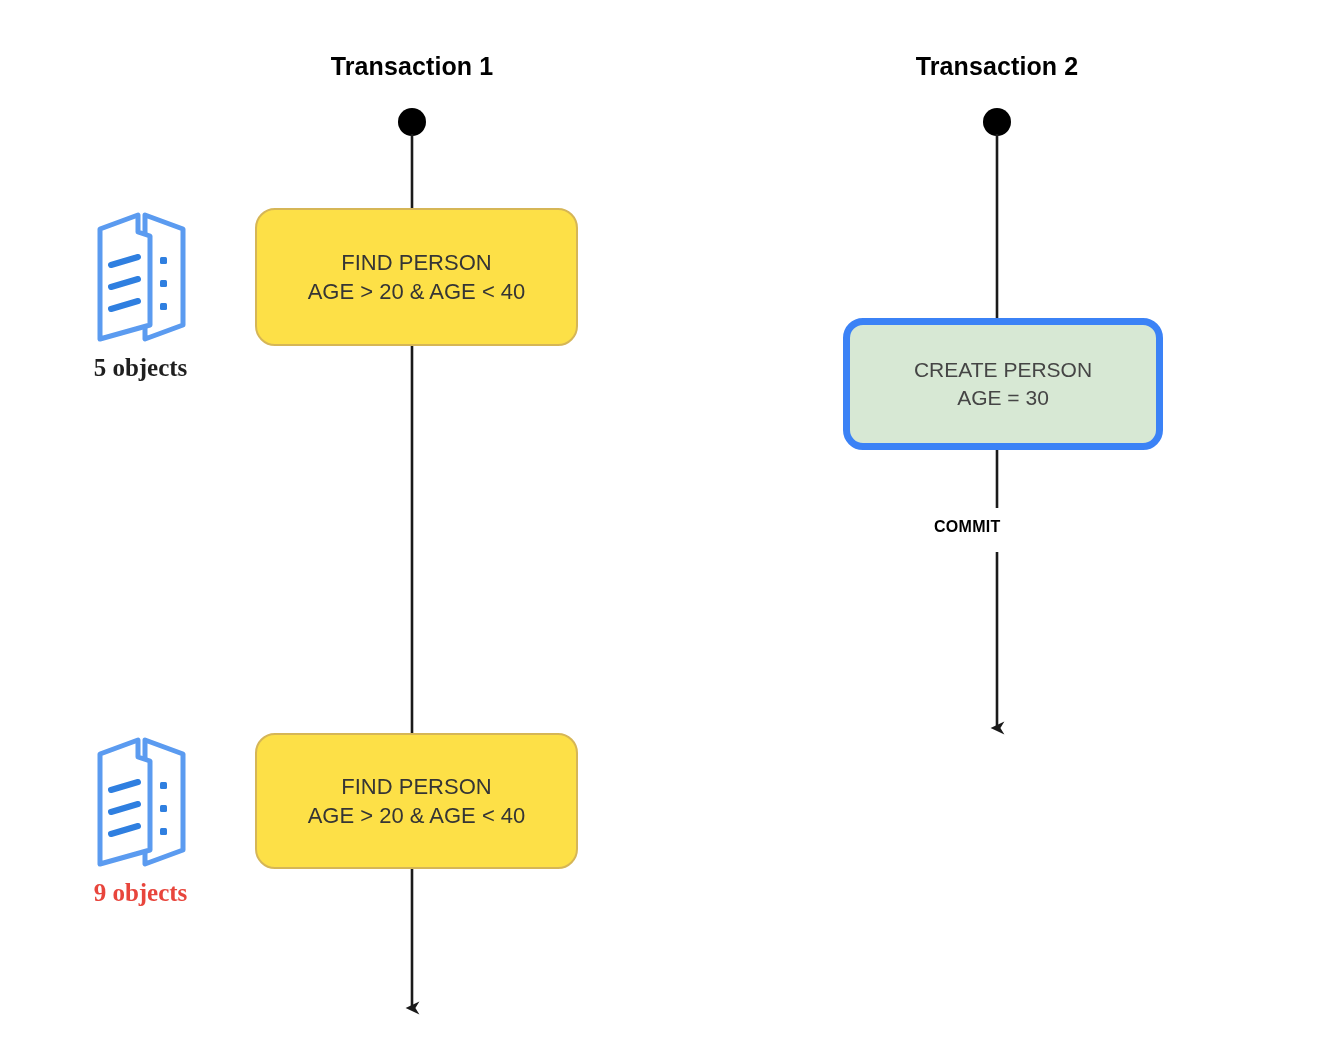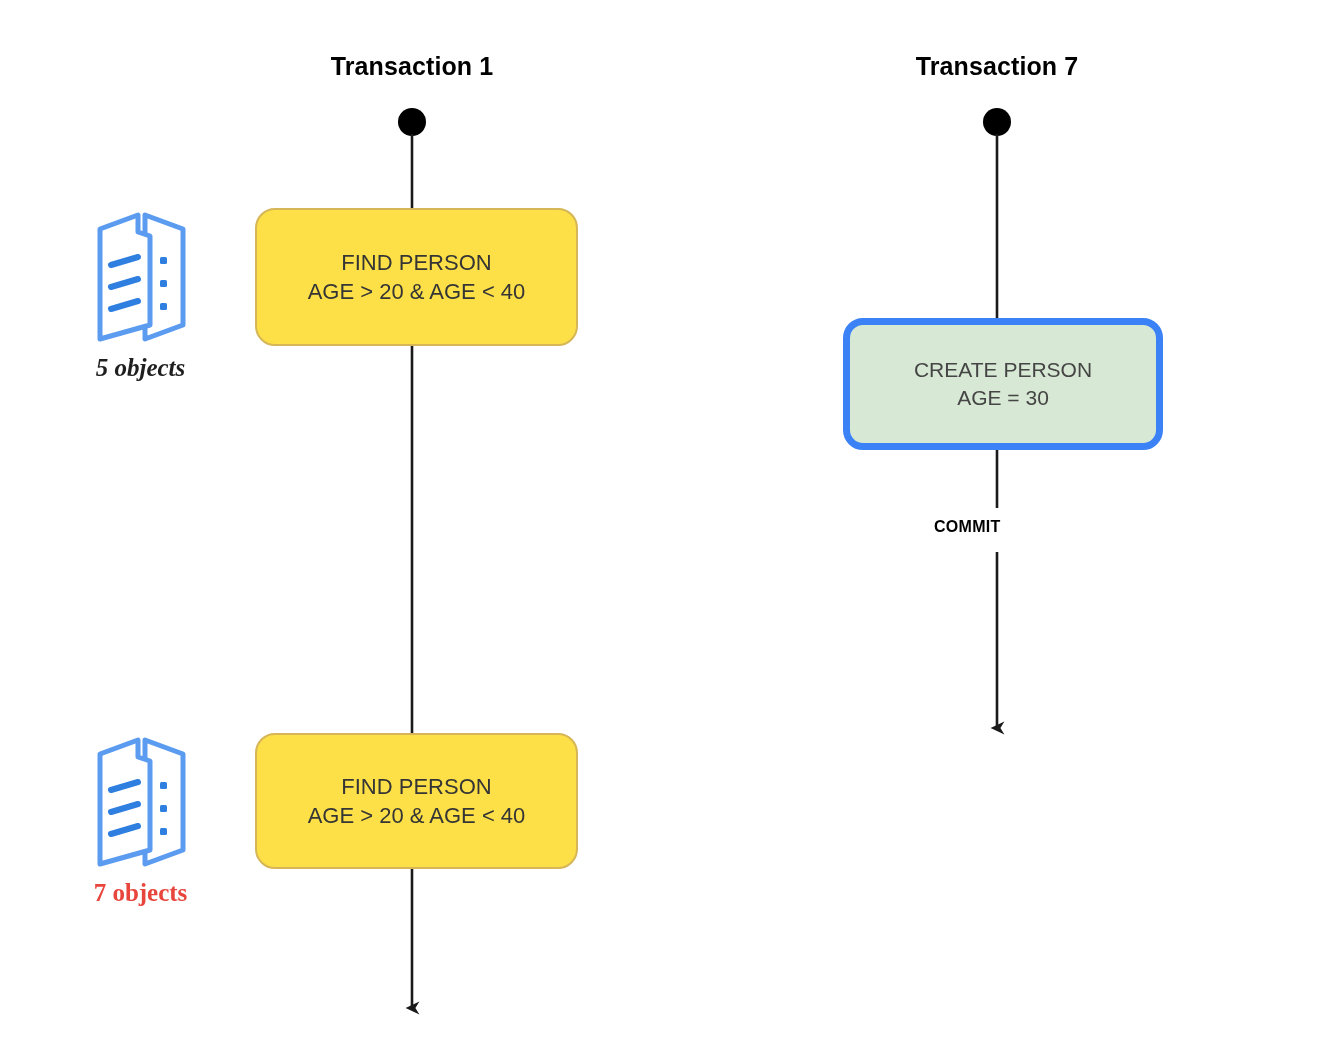--- a/index.html
+++ b/index.html
@@ -87,21 +87,21 @@
   }
   .annotation .caption {
     display: block;
     font-family: "Liberation Serif", serif;
     font-size: 25px;
     font-weight: bold;
     white-space: nowrap;
     text-align: center;
     margin-top: 6px;
   }
-  .annotation .caption.normal { color: #1f1f1f; font-style: italic; }
+  .annotation .caption.normal { color: #1f1f1f; }
   .annotation .caption.alert  { color: #e8453c; }
 </style>
 </head>
 <body>
 
 <div id="canvas">
 
   <svg id="vector-layer" viewBox="0 0 1322 1046">
     <defs>
       <marker id="arrow-open" markerWidth="16" markerHeight="16" refX="7.2" refY="8" orient="auto" markerUnits="userSpaceOnUse">
@@ -119,21 +119,21 @@
     <g>
       <circle cx="997" cy="122" r="14" fill="#000000"></circle>
       <line x1="997" y1="134" x2="997" y2="318" stroke="#1a1a1a" stroke-width="2.6"></line>
       <line x1="997" y1="450" x2="997" y2="508" stroke="#1a1a1a" stroke-width="2.6"></line>
       <line x1="997" y1="552" x2="997" y2="728" stroke="#1a1a1a" stroke-width="2.6" marker-end="url(#arrow-open)"></line>
     </g>
   </svg>
 
   <div class="lane-title" style="left:412px; top:52px;">Transaction 1</div>
 
-  <div class="lane-title" style="left:997px; top:52px;">Transaction 7</div>
+  <div class="lane-title" style="left:997px; top:52px;">Transaction 2</div>
 
   <div class="proc-box yellow" style="left:255px; top:208px; width:323px; height:138px;">
     <span class="line">FIND PERSON</span>
     <span class="line">AGE &gt; 20 &amp; AGE &lt; 40</span>
   </div>
 
   <div class="proc-box green" style="left:843px; top:318px; width:320px; height:132px;">
     <span class="line">CREATE PERSON</span>
     <span class="line">AGE = 30</span>
   </div>
@@ -167,16 +167,16 @@
     <svg class="doc-icon" width="105" height="150" viewBox="0 0 105 150">
       <path d="M 57 17 L 95 31 L 95 127 L 57 141 Z" fill="none" stroke="#5b9bf0" stroke-width="5" stroke-linejoin="round" stroke-linecap="round"></path>
       <path d="M 12 31 L 50 17 L 50 34 L 62 38 L 62 127 L 12 141 Z" fill="#ffffff" stroke="#5b9bf0" stroke-width="5" stroke-linejoin="round" stroke-linecap="round"></path>
       <line x1="23" y1="67" x2="50" y2="59" stroke="#2f7fe0" stroke-width="6" stroke-linecap="round"></line>
       <line x1="23" y1="89" x2="50" y2="81" stroke="#2f7fe0" stroke-width="6" stroke-linecap="round"></line>
       <line x1="23" y1="111" x2="50" y2="103" stroke="#2f7fe0" stroke-width="6" stroke-linecap="round"></line>
       <rect x="72" y="59" width="7" height="7" rx="1.5" fill="#2f7fe0"></rect>
       <rect x="72" y="82" width="7" height="7" rx="1.5" fill="#2f7fe0"></rect>
       <rect x="72" y="105" width="7" height="7" rx="1.5" fill="#2f7fe0"></rect>
     </svg>
-    <span class="caption alert">7 objects</span>
+    <span class="caption alert">9 objects</span>
   </div>
 
 </div>
 
 </body></html>

